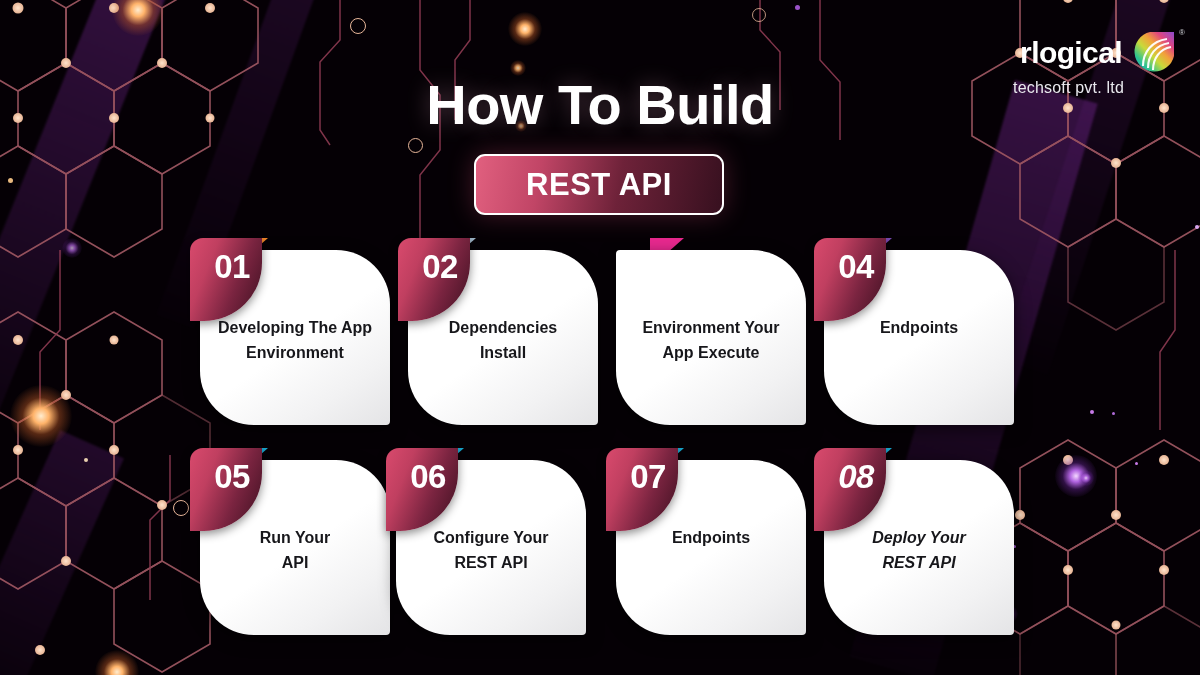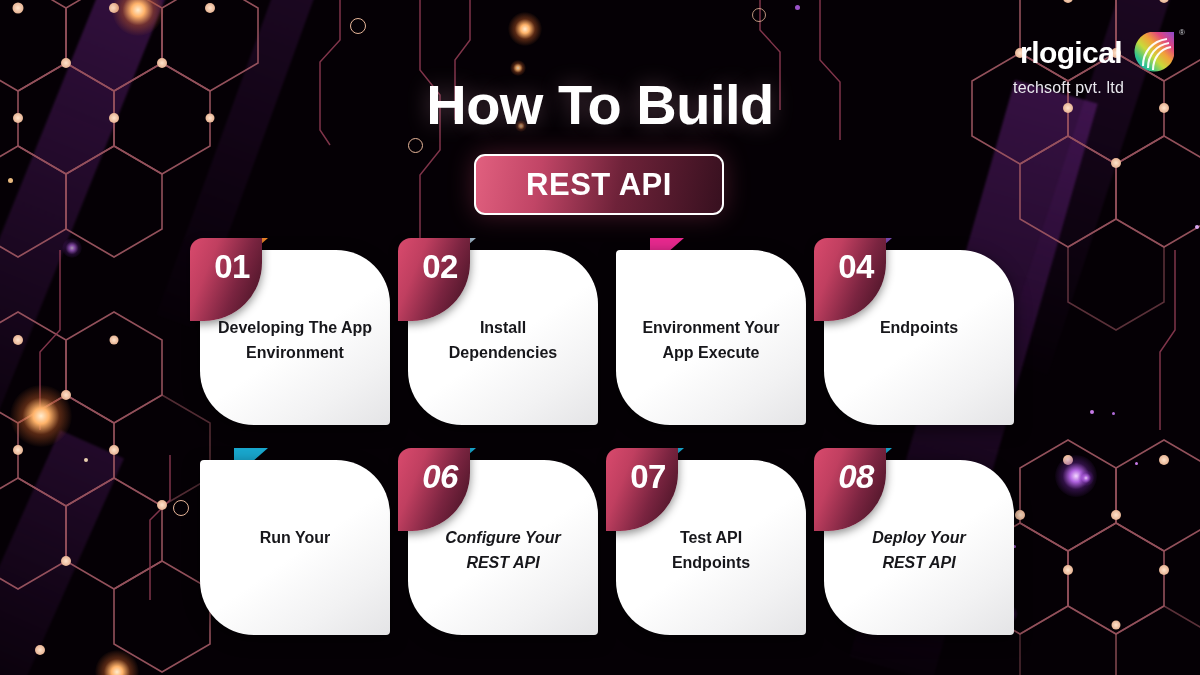--- a/index.html
+++ b/index.html
@@ -260,22 +260,22 @@
         <div>Environment</div>
       </div>
     </div>
     <div class="card" style="left: 398px; top: 238px;">
       <div class="accent" style="background:#9fb7c9;"></div>
       <div class="card-body"></div>
       <div class="tab">
         <span class="num">02</span>
       </div>
       <div class="card-text">
+        <div>Dependencies</div>
         <div>Install</div>
-        <div>Dependencies</div>
       </div>
     </div>
     <div class="card" style="left: 606px; top: 238px;">
       <div class="accent" style="background:#e8298f;"></div>
       <div class="card-body"></div>
       <div class="card-text">
         <div>Environment Your</div>
         <div>App Execute</div>
       </div>
     </div>
@@ -285,43 +285,46 @@
       <div class="tab">
         <span class="num">04</span>
       </div>
       <div class="card-text">
         <div>Endpoints</div>
       </div>
     </div>
     <div class="card" style="left: 190px; top: 448px;">
       <div class="accent" style="background:#19a8cf;"></div>
       <div class="card-body"></div>
+      <div class="tab">
+        <span class="num">05</span>
+      </div>
       <div class="card-text">
         <div>Run Your</div>
-      </div>
-    </div>
-    <div class="card" style="left: 398px; top: 448px; font-style: italic;">
+        <div>API</div>
+      </div>
+    </div>
+    <div class="card" style="left: 386px; top: 448px;">
       <div class="accent" style="background:#19a8cf;"></div>
       <div class="card-body"></div>
       <div class="tab">
         <span class="num">06</span>
       </div>
       <div class="card-text">
         <div>Configure Your</div>
         <div>REST API</div>
       </div>
     </div>
     <div class="card" style="left: 606px; top: 448px;">
       <div class="accent" style="background:#19a8cf;"></div>
       <div class="card-body"></div>
       <div class="tab">
         <span class="num">07</span>
       </div>
       <div class="card-text">
-        <div>Test API</div>
         <div>Endpoints</div>
       </div>
     </div>
     <div class="card" style="left: 814px; top: 448px; font-style: italic;">
       <div class="accent" style="background:#19a8cf;"></div>
       <div class="card-body"></div>
       <div class="tab">
         <span class="num">08</span>
       </div>
       <div class="card-text">

